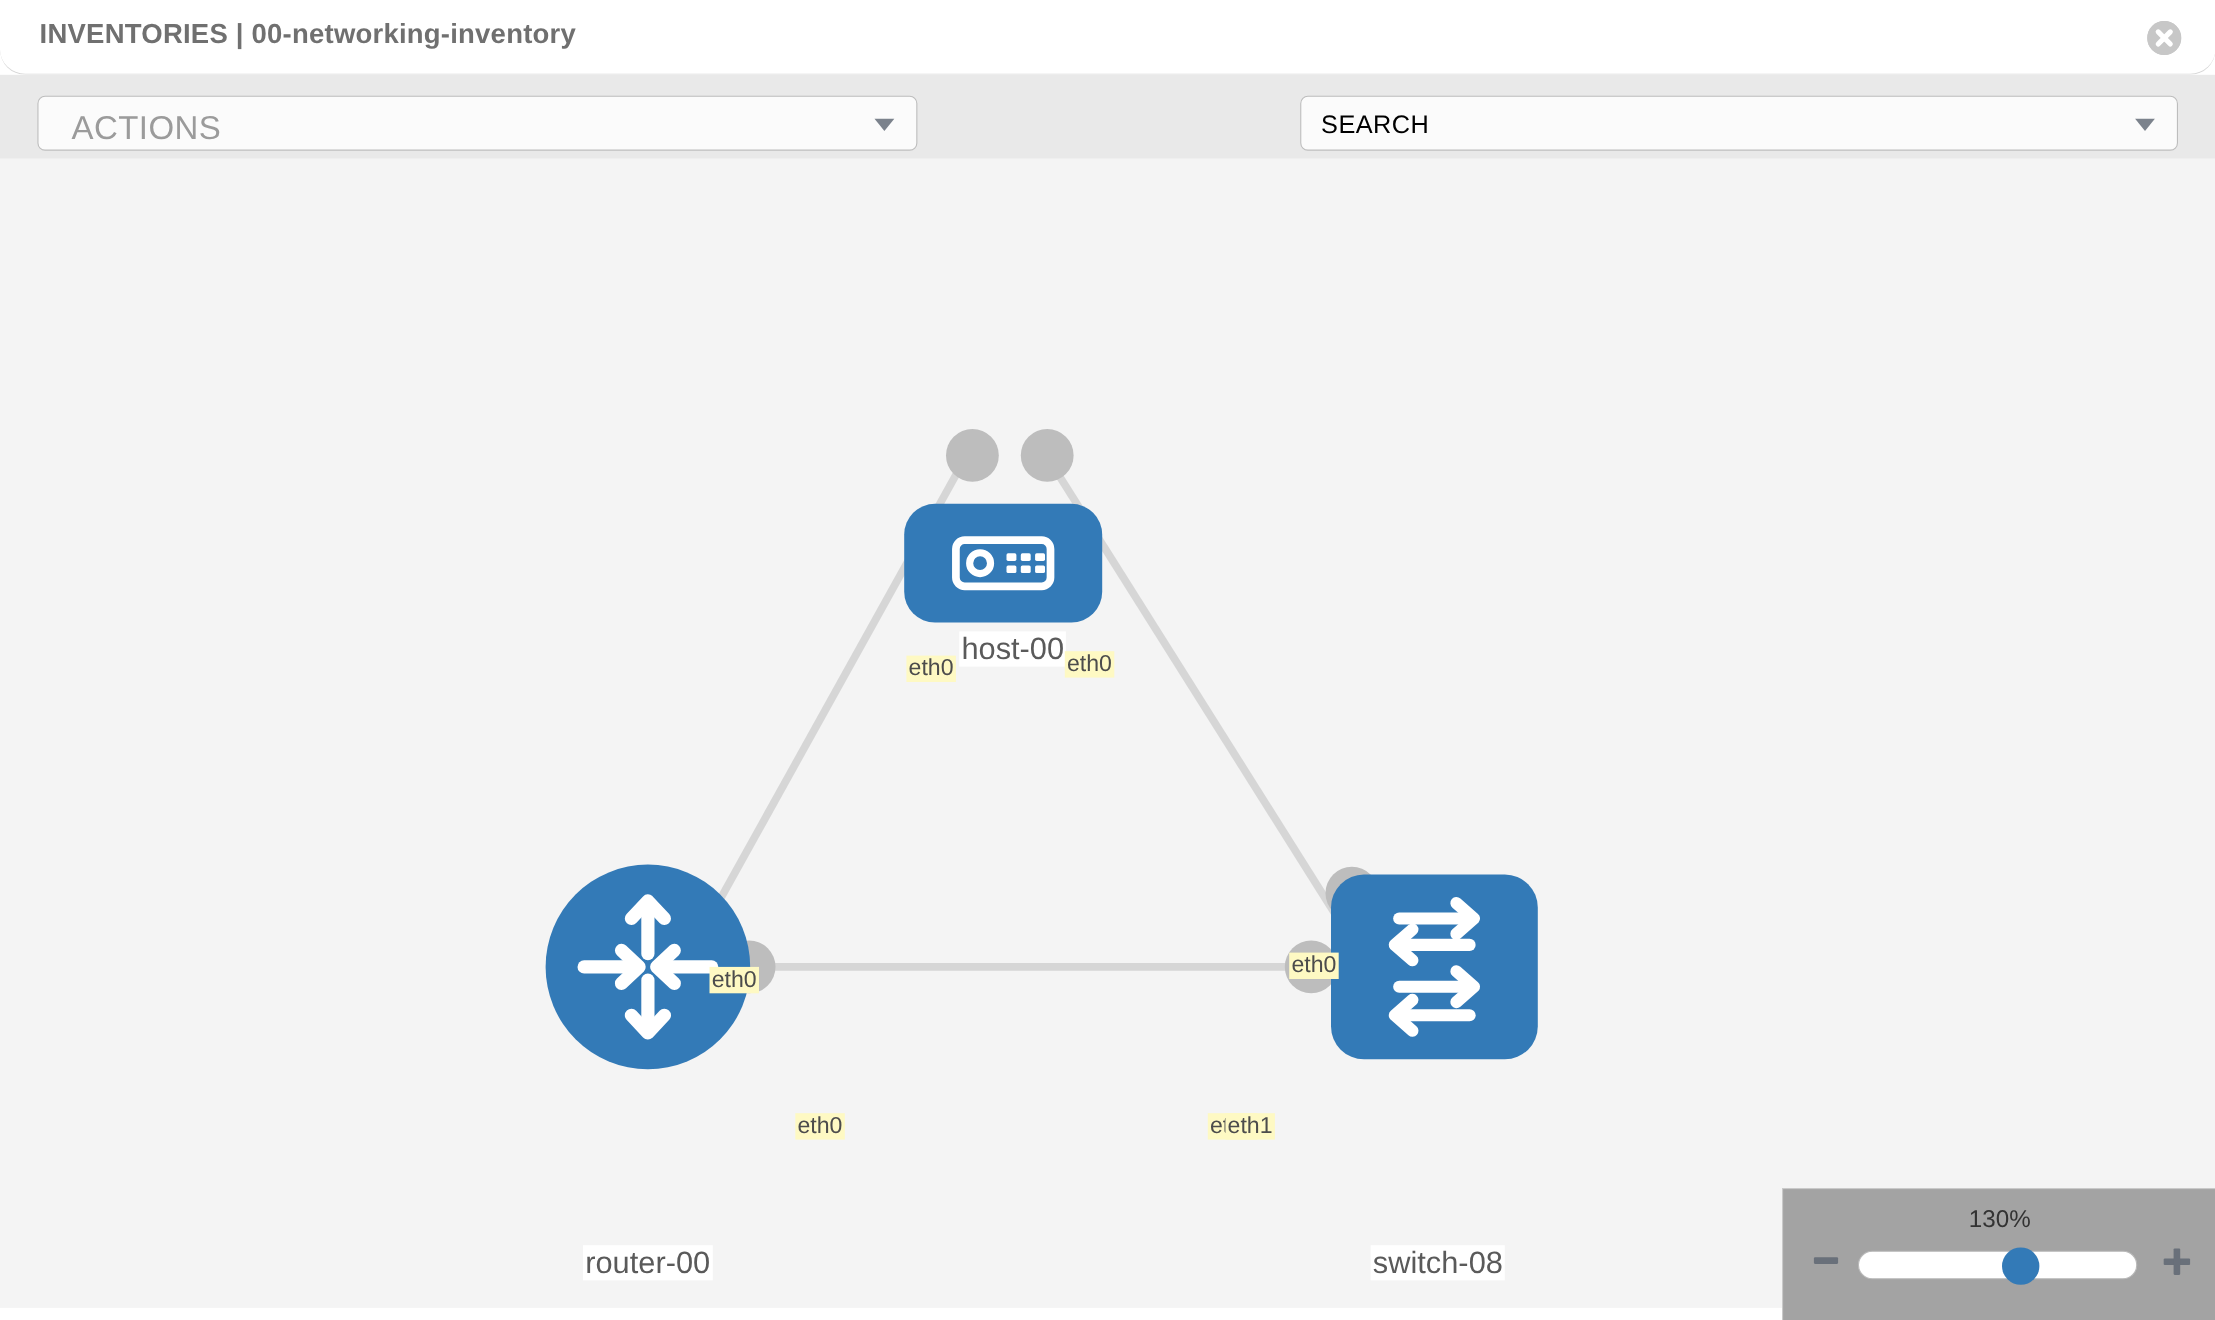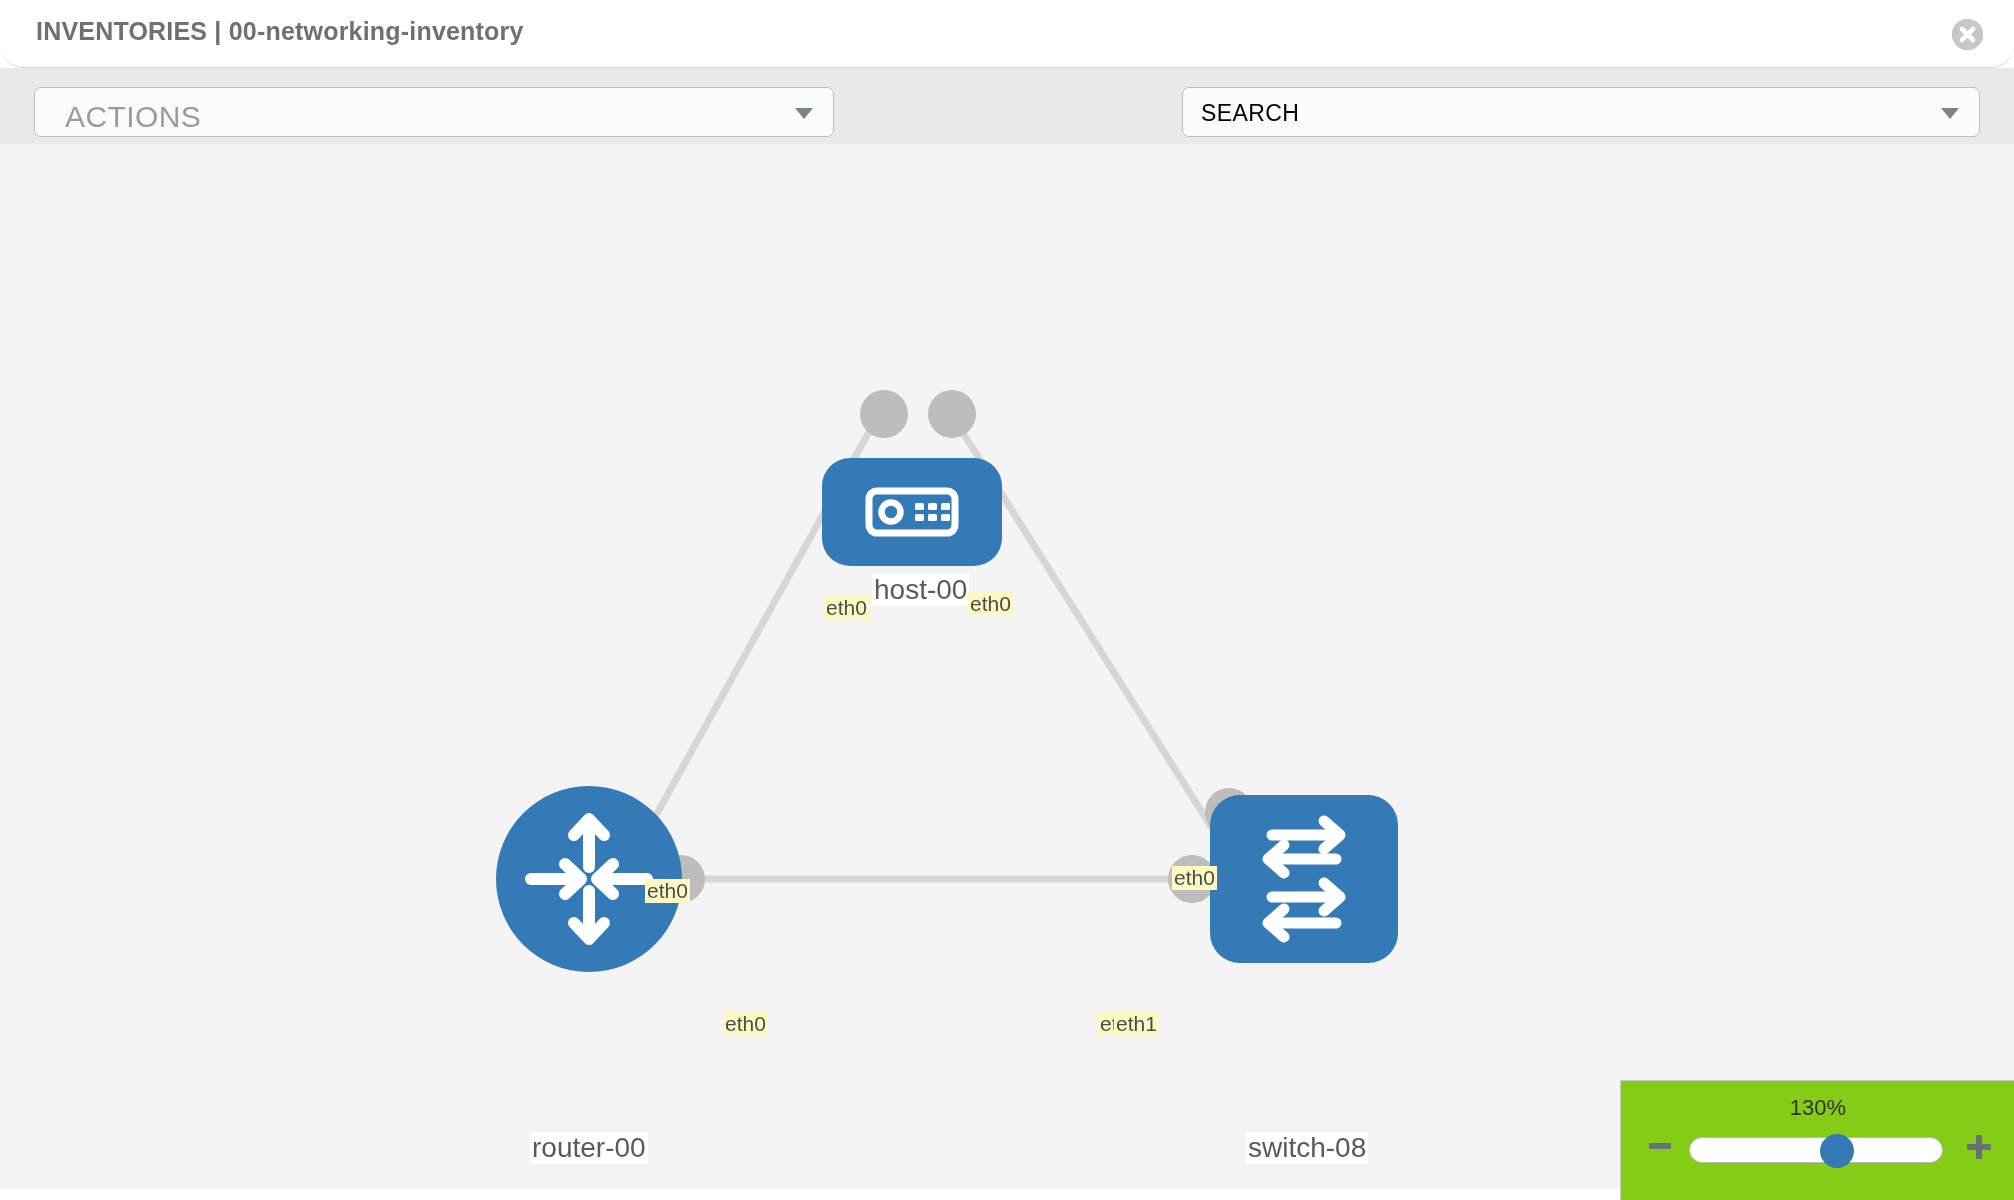--- a/index.html
+++ b/index.html
@@ -153,21 +153,21 @@
     line-height: 1.15;
   }
 
   
   .zoom-panel {
     position: absolute;
     left: 1620px;
     top: 1080px;
     width: 394px;
     height: 120px;
-    background: #84cc16;
+    background: #a3a3a3;
     border: 1px solid #c9c9c9;
     border-right: none;
     border-bottom: none;
     box-sizing: border-box;
   }
   .zoom-pct {
     position: absolute;
     top: 14px;
     left: 0;
     width: 394px;

